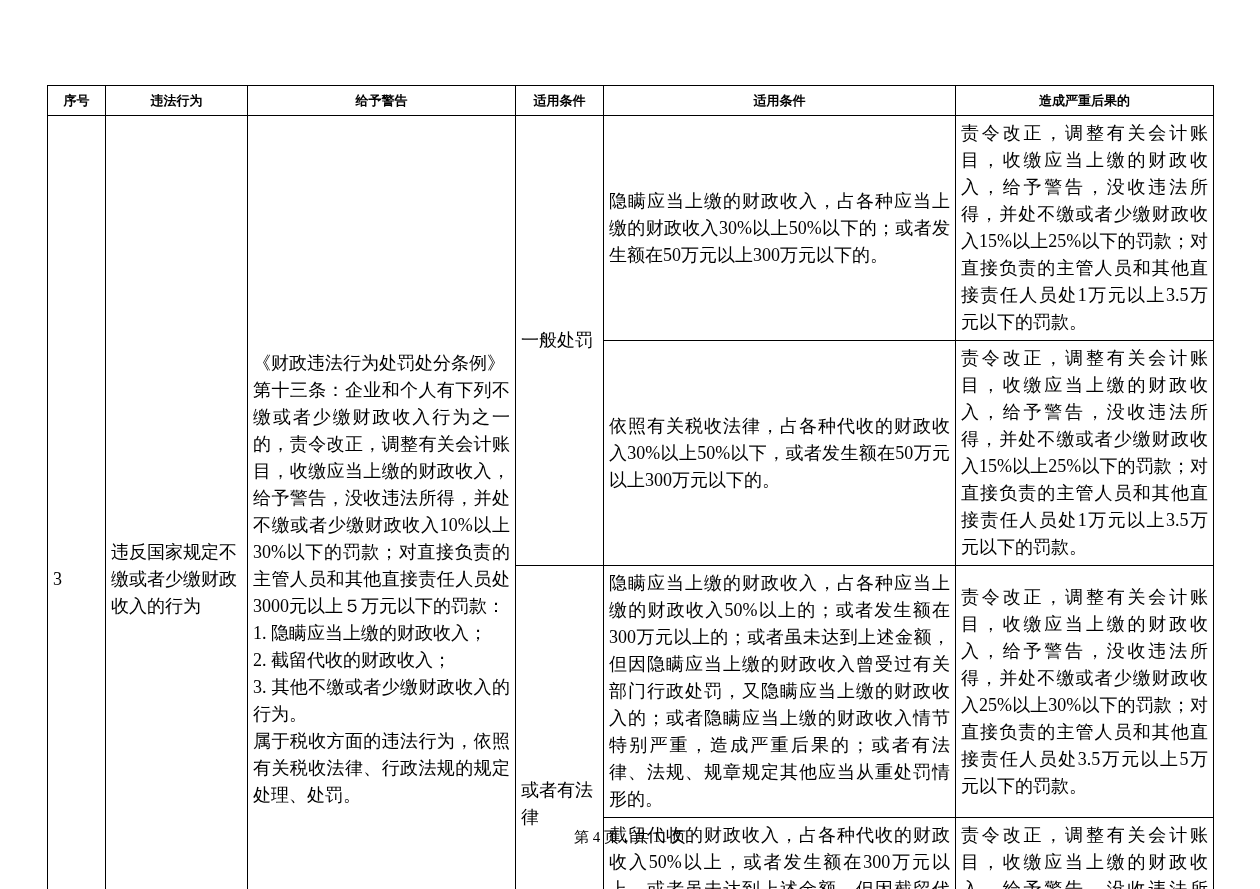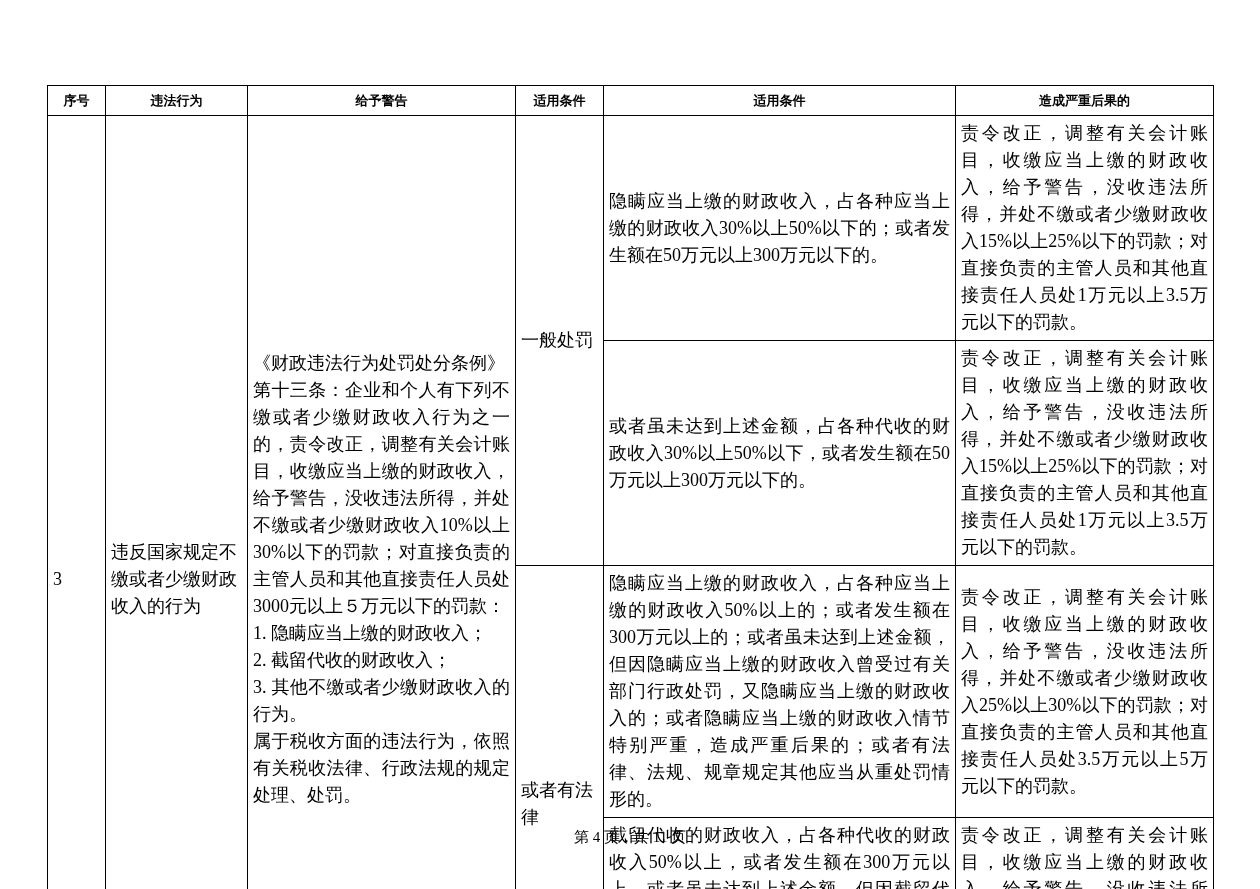--- a/index.html
+++ b/index.html
@@ -127,21 +127,21 @@
 第十三条：企业和个人有下列不缴或者少缴财政收入行为之一的，责令改正，调整有关会计账目，收缴应当上缴的财政收入，给予警告，没收违法所得，并处不缴或者少缴财政收入10%以上30%以下的罚款；对直接负责的主管人员和其他直接责任人员处3000元以上５万元以下的罚款：
 1. 隐瞒应当上缴的财政收入；
 2. 截留代收的财政收入；
 3. 其他不缴或者少缴财政收入的行为。
 属于税收方面的违法行为，依照有关税收法律、行政法规的规定处理、处罚。</td>
           <td class="center" rowspan="2">一般处罚</td>
           <td class="cond-cell">隐瞒应当上缴的财政收入，占各种应当上缴的财政收入30%以上50%以下的；或者发生额在50万元以上300万元以下的。</td>
           <td class="std-cell">责令改正，调整有关会计账目，收缴应当上缴的财政收入，给予警告，没收违法所得，并处不缴或者少缴财政收入15%以上25%以下的罚款；对直接负责的主管人员和其他直接责任人员处1万元以上3.5万元以下的罚款。</td>
         </tr>
         <tr>
-          <td class="cond-cell">或者虽未达到上述金额，占各种代收的财政收入30%以上50%以下，或者发生额在50万元以上300万元以下的。</td>
+          <td class="cond-cell">依照有关税收法律，占各种代收的财政收入30%以上50%以下，或者发生额在50万元以上300万元以下的。</td>
           <td class="std-cell">责令改正，调整有关会计账目，收缴应当上缴的财政收入，给予警告，没收违法所得，并处不缴或者少缴财政收入15%以上25%以下的罚款；对直接负责的主管人员和其他直接责任人员处1万元以上3.5万元以下的罚款。</td>
         </tr>
         <tr>
           <td class="center" rowspan="2">或者有法律</td>
           <td class="cond-cell">隐瞒应当上缴的财政收入，占各种应当上缴的财政收入50%以上的；或者发生额在300万元以上的；或者虽未达到上述金额，但因隐瞒应当上缴的财政收入曾受过有关部门行政处罚，又隐瞒应当上缴的财政收入的；或者隐瞒应当上缴的财政收入情节特别严重，造成严重后果的；或者有法律、法规、规章规定其他应当从重处罚情形的。</td>
           <td class="std-cell">责令改正，调整有关会计账目，收缴应当上缴的财政收入，给予警告，没收违法所得，并处不缴或者少缴财政收入25%以上30%以下的罚款；对直接负责的主管人员和其他直接责任人员处3.5万元以上5万元以下的罚款。</td>
         </tr>
         <tr>
           <td class="cond-cell">截留代收的财政收入，占各种代收的财政收入50%以上，或者发生额在300万元以上，或者虽未达到上述金额，但因截留代收的财政收入曾受过有关部门行政处罚，又截留代收的财政收入的；或者截留代收的财政收入情节特别严重，造成严重后果的；或者有法律、法规、规章规定其他应当从重处罚情形的。</td>
           <td class="std-cell">责令改正，调整有关会计账目，收缴应当上缴的财政收入，给予警告，没收违法所得，并处不缴或者少缴财政收入25%以上30%以下的罚款；对直接负责的主管人员和其他直接责任人员处3.5万元以上5万元以下的罚款。</td>

